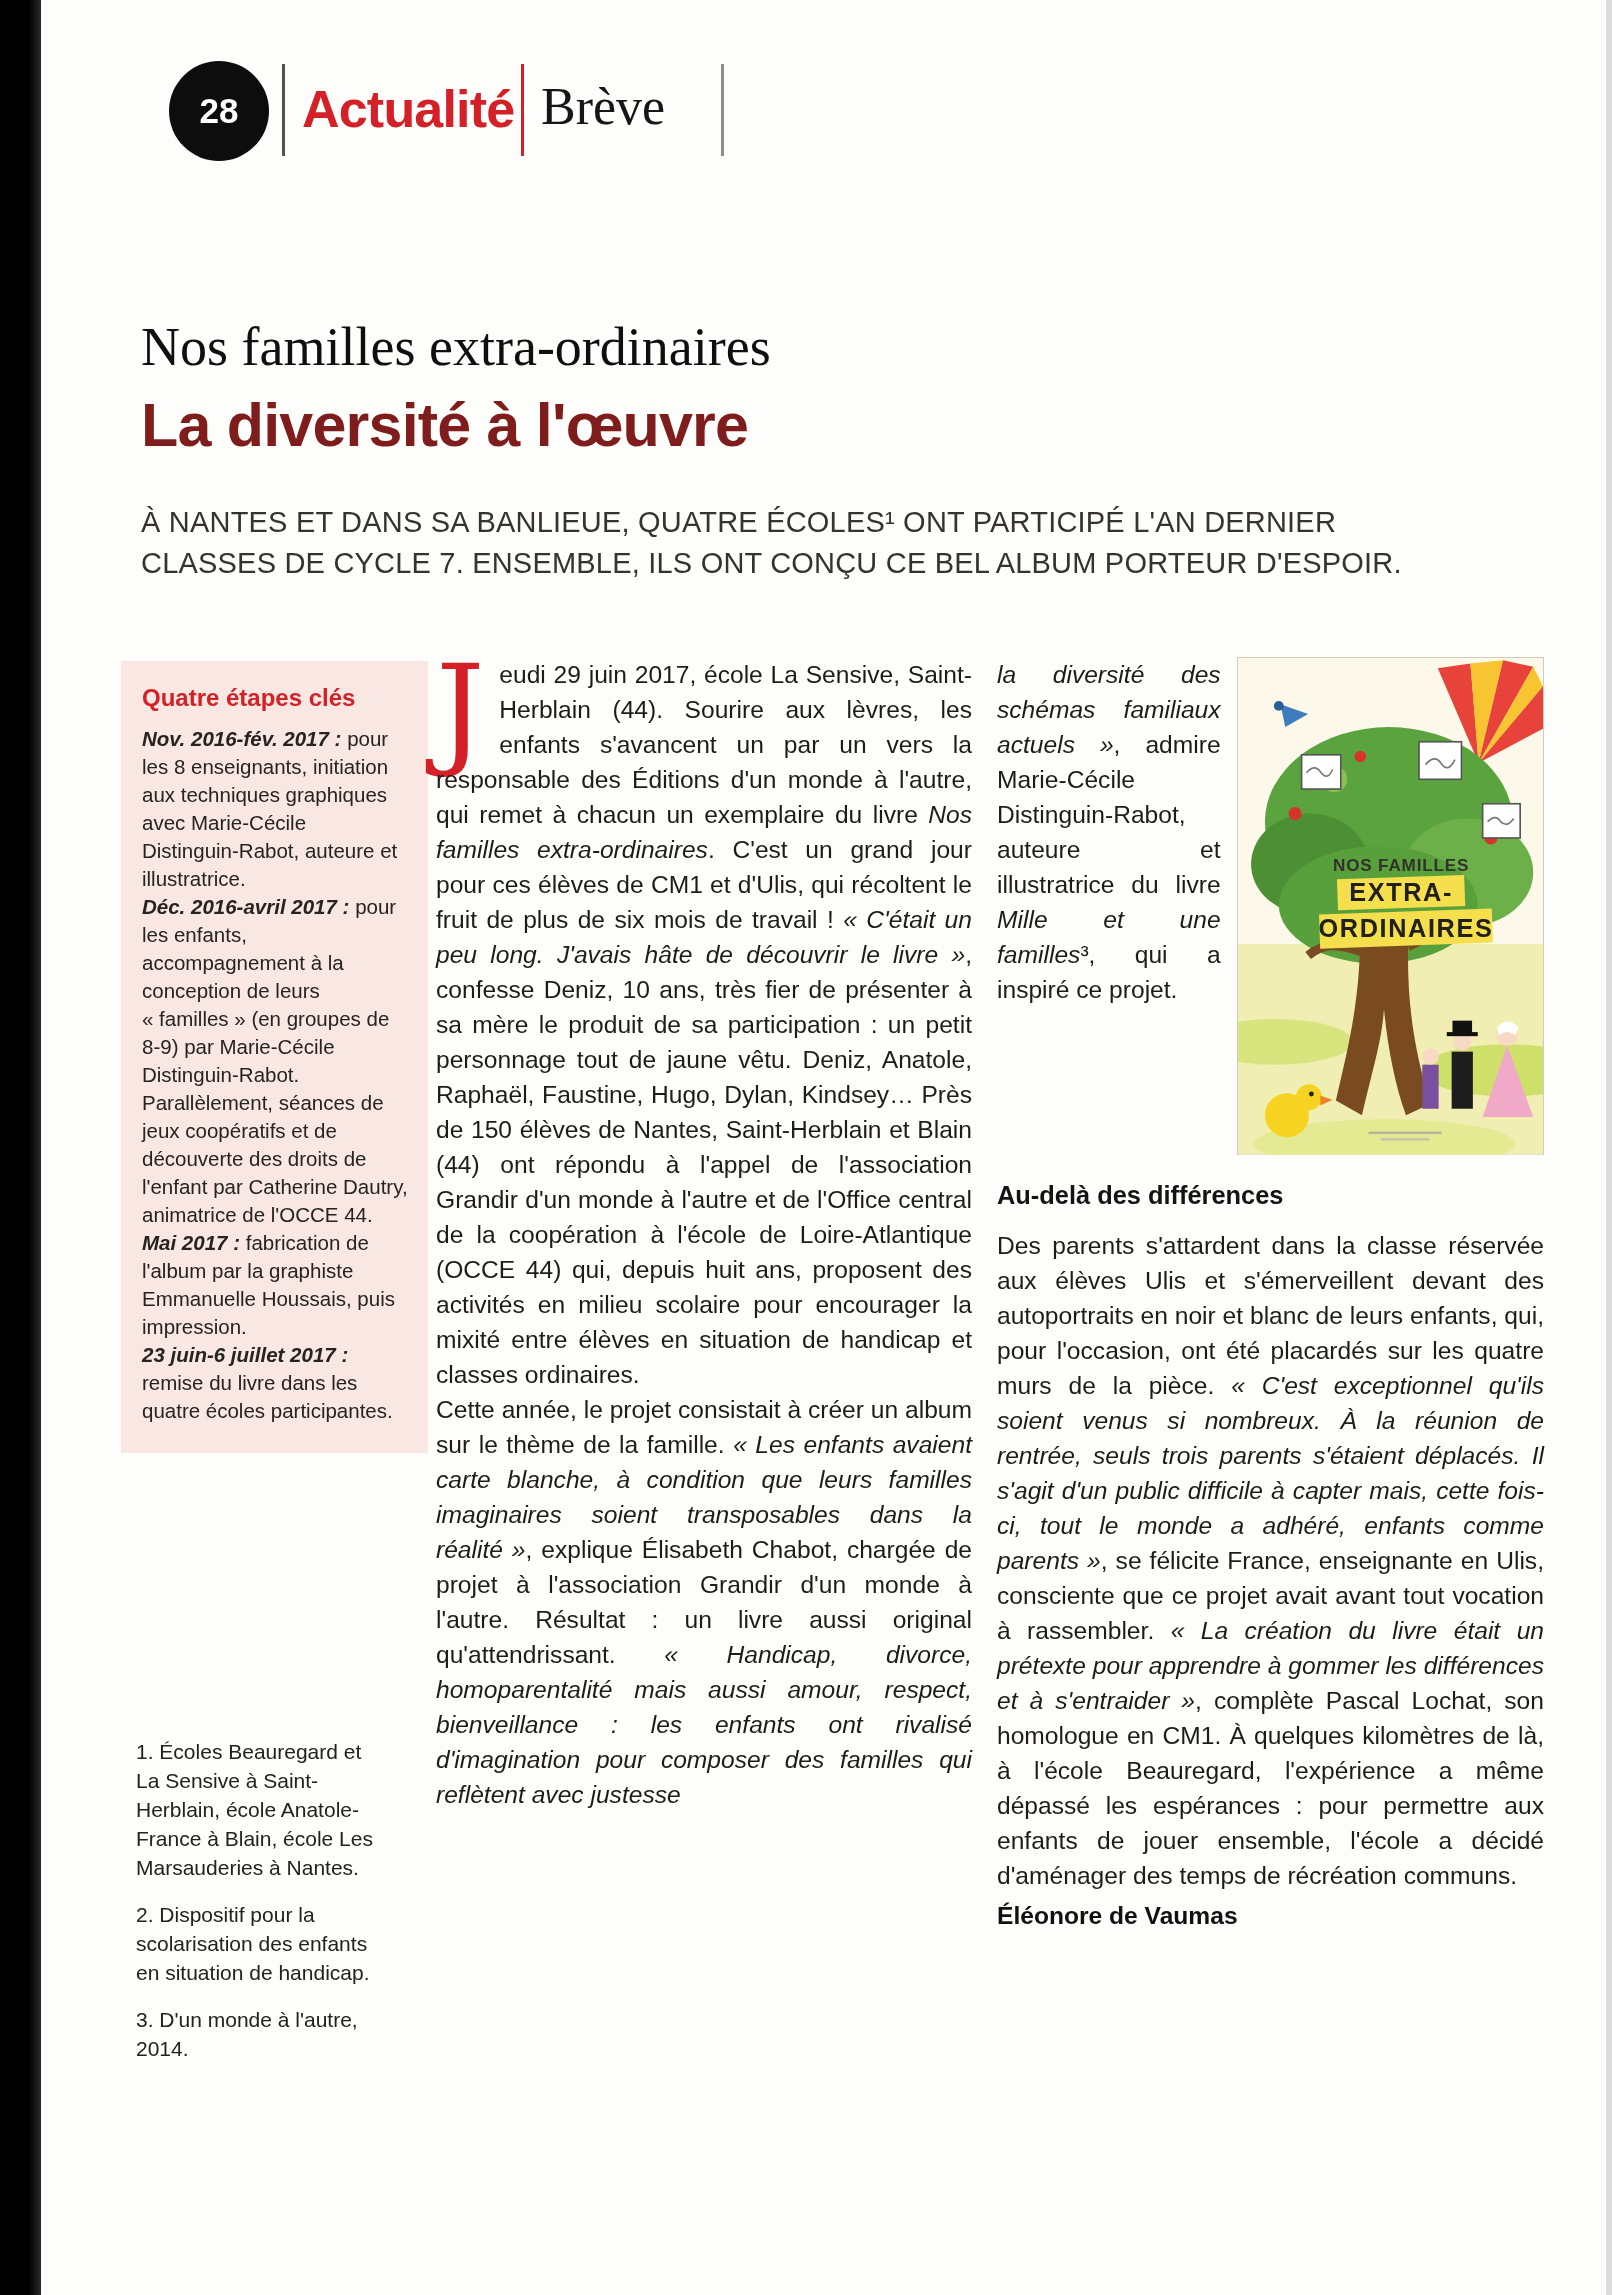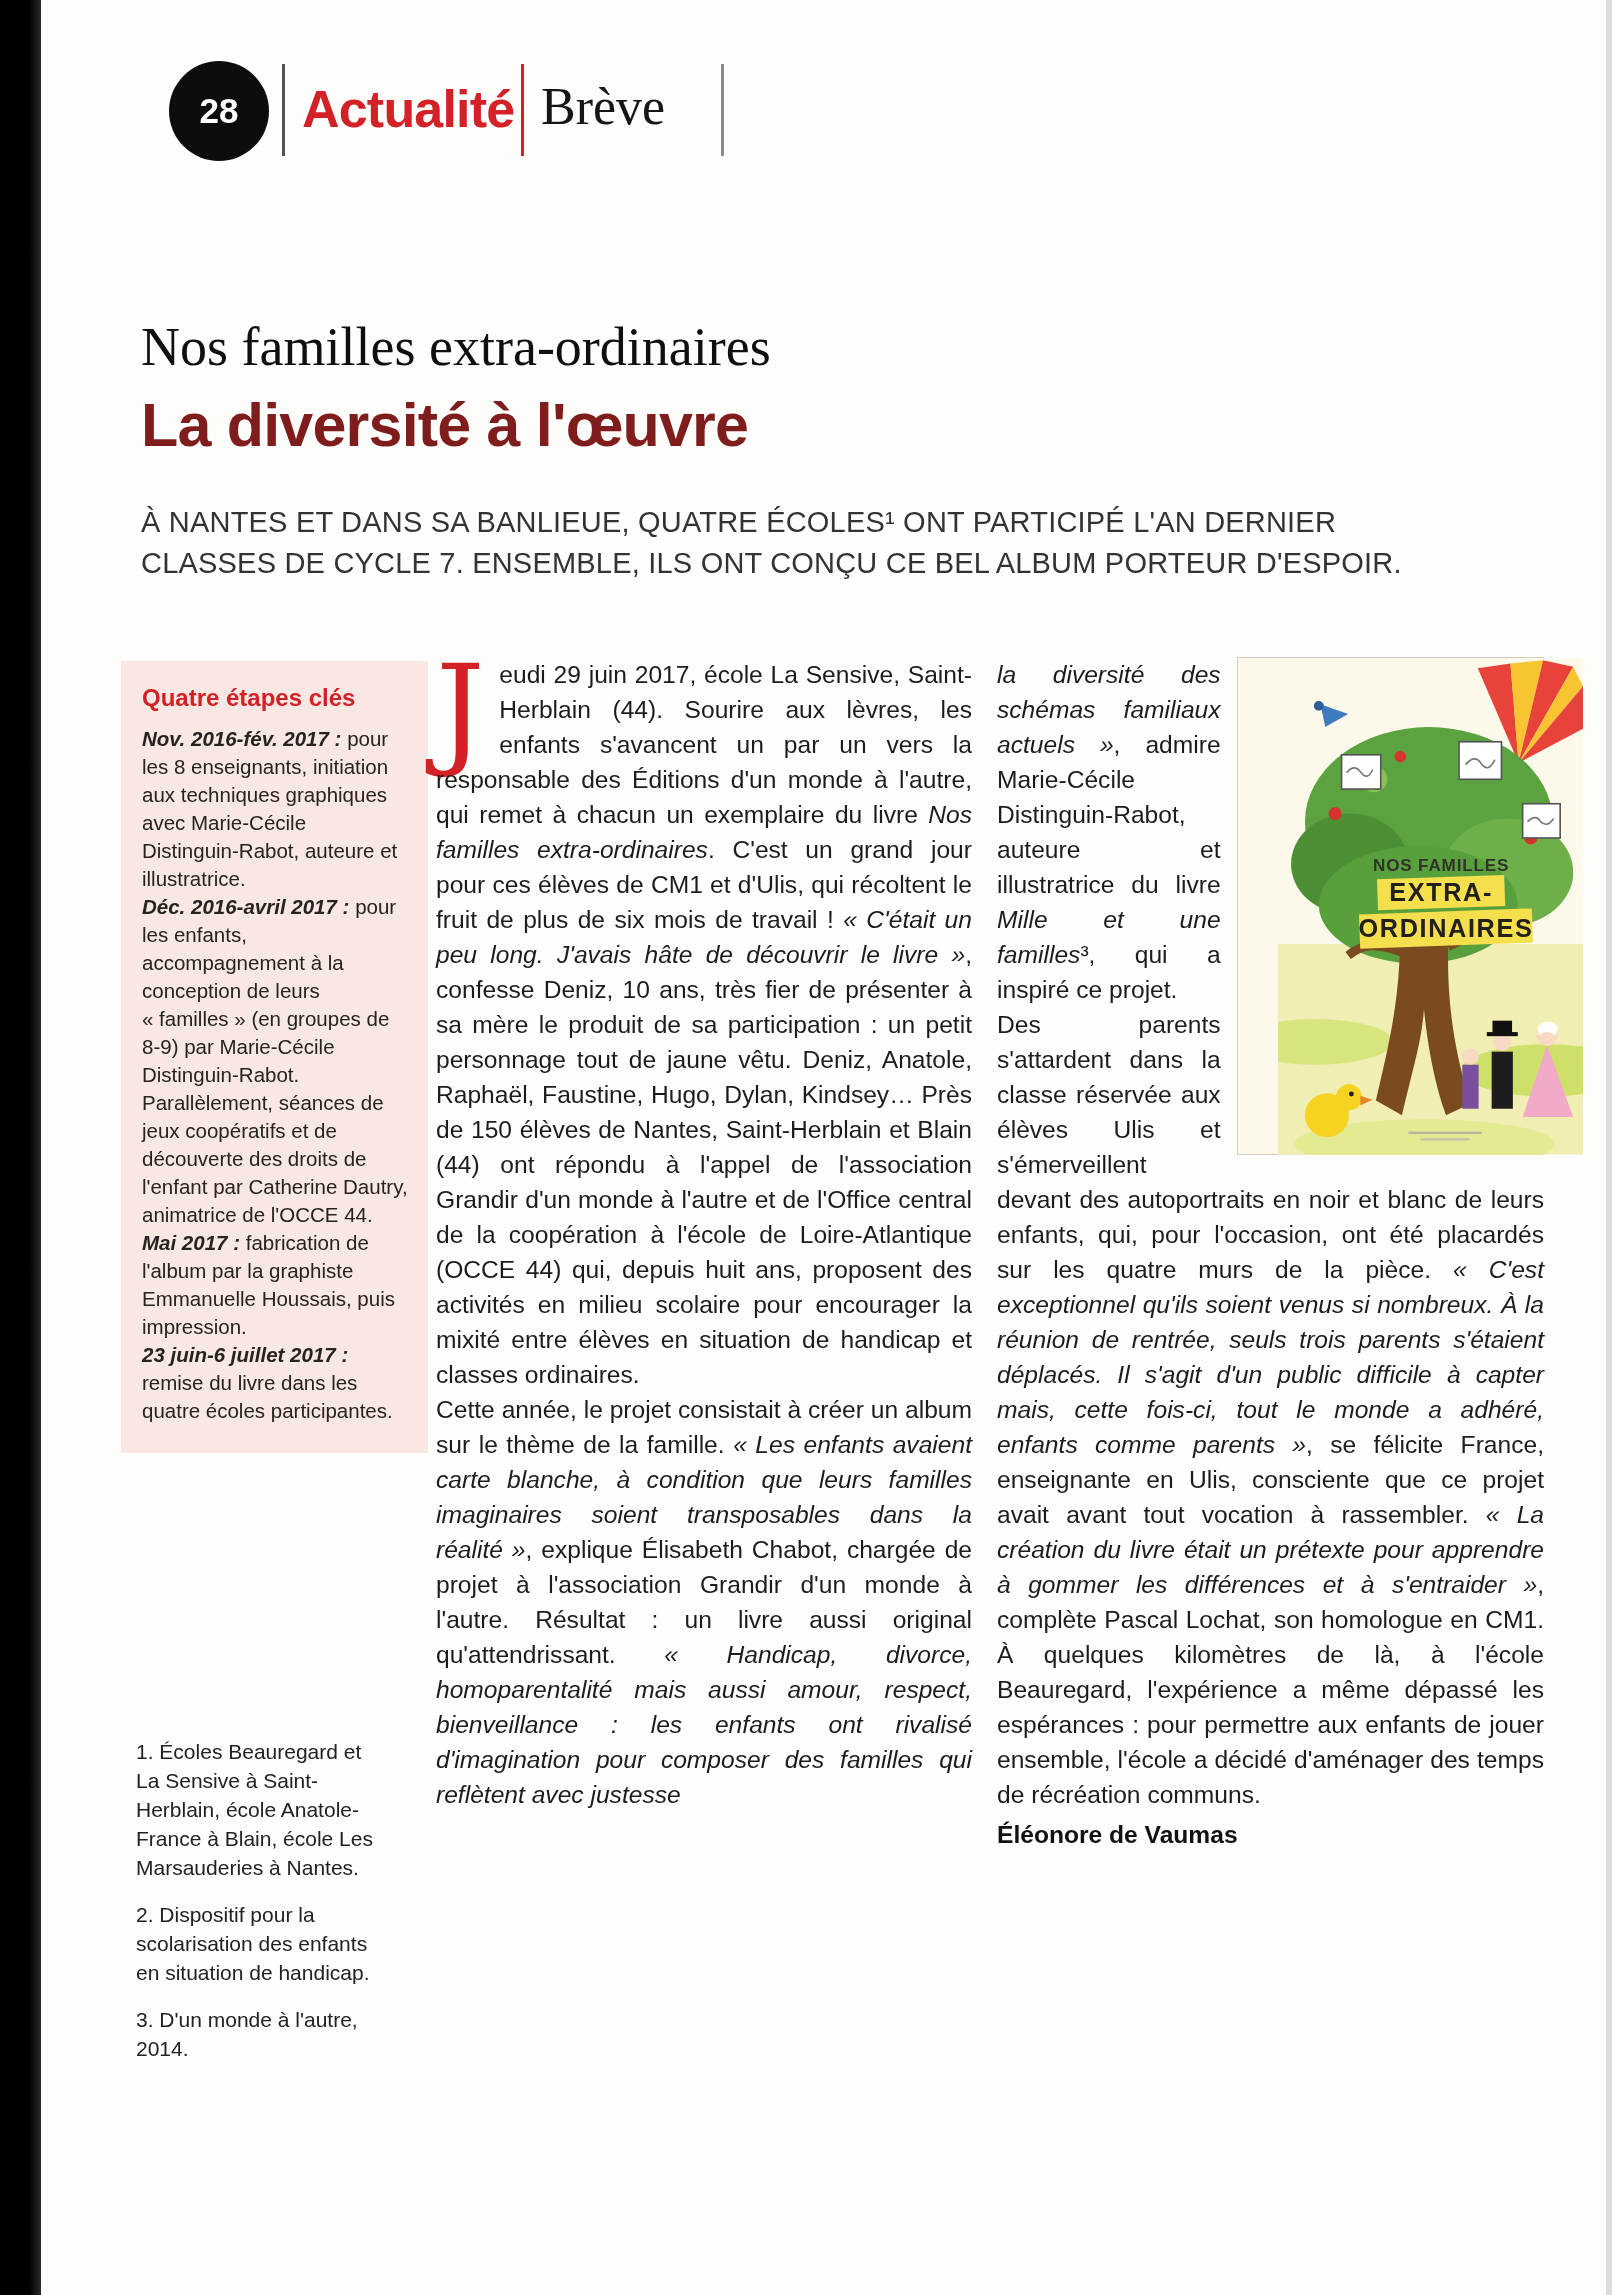--- a/index.html
+++ b/index.html
@@ -30,21 +30,21 @@
 
   .footnotes{position:absolute;left:136px;top:1737px;width:246px;font-size:21px;line-height:29px;color:#24211e;}
   .footnotes p{margin:0 0 18px 0;}
 
   
   .col{position:absolute;top:657px;font-size:24.6px;line-height:35px;text-align:justify;color:#1e1b19;}
   .col p{margin:0;}
   .col-middle{left:436px;width:536px;}
   .col-right{left:997px;width:547px;}
   .dropcap{float:left;color:#d42027;font-family:"DejaVu Serif",serif;font-size:121px;line-height:98px;padding:4.9px 14.8px 0 0;}
-  .book-cover{float:right;width:307px;height:498px;margin:0 0 23px 16.4px;border:0.8px solid #cfcdb8;box-sizing:border-box;background:#fcf9ea;padding-left:40px;}
+  .book-cover{float:right;width:307px;height:498px;margin:0 0 23px 16.4px;border:0.8px solid #cfcdb8;box-sizing:border-box;background:#fcf9ea;}
   .subhead{clear:both;font-size:25.4px;font-weight:bold;margin:29.5px 0 14.8px 0;color:#141414;text-align:left;}
   .byline{font-weight:bold;font-size:24.6px;margin-top:4.9px;color:#111;}
 
   
   .page-footer{position:absolute;left:131px;top:2218px;width:1413px;border-top:0.8px solid #e2e0dd;padding-top:13px;font-size:22px;color:#3a3734;}
   .footer-mag{color:#c22026;font-weight:bold;margin-right:9.8px;}
   .footer-issue{margin-right:24.6px;}
 
   .seg-i{font-style:italic;}
 </style>
@@ -163,18 +163,19 @@
           <rect x="226" y="498" width="20" height="54" fill="#7b4fa0"></rect>
           <circle cx="236" cy="488" r="10" fill="#f8d9c4"></circle>
         </g>
         <g>
           <rect x="160" y="580" width="90" height="3" fill="#b9b59a"></rect>
           <rect x="175" y="588" width="60" height="3" fill="#c7c3a8"></rect>
         </g>
       </svg>
     </div>
     <p><span class="seg-i">la diversité des schémas familiaux actuels&nbsp;»</span><span>, admire Marie-Cécile Distinguin-Rabot, auteure et illustratrice du livre </span><span class="seg-i">Mille et une familles</span><span>³, qui a inspiré ce projet.</span></p>
+    <h4 class="subhead">Au-delà des différences</h4>
     <p><span>Des parents s'attardent dans la classe réservée aux élèves Ulis et s'émerveillent devant des autoportraits en noir et blanc de leurs enfants, qui, pour l'occasion, ont été placardés sur les quatre murs de la pièce. </span><span class="seg-i">«&nbsp;C'est exceptionnel qu'ils soient venus si nombreux. À la réunion de rentrée, seuls trois parents s'étaient déplacés. Il s'agit d'un public difficile à capter mais, cette fois-ci, tout le monde a adhéré, enfants comme parents&nbsp;»</span><span>, se félicite France, enseignante en Ulis, consciente que ce projet avait avant tout vocation à rassembler. </span><span class="seg-i">«&nbsp;La création du livre était un prétexte pour apprendre à gommer les différences et à s'entraider&nbsp;»</span><span>, complète Pascal Lochat, son homologue en CM1. À quelques kilomètres de là, à l'école Beauregard, l'expérience a même dépassé les espérances&nbsp;: pour permettre aux enfants de jouer ensemble, l'école a décidé d'aménager des temps de récréation communs.</span></p>
     <div class="byline">Éléonore de Vaumas</div>
   </div>
 
 </div>
 
 
 </body></html>

